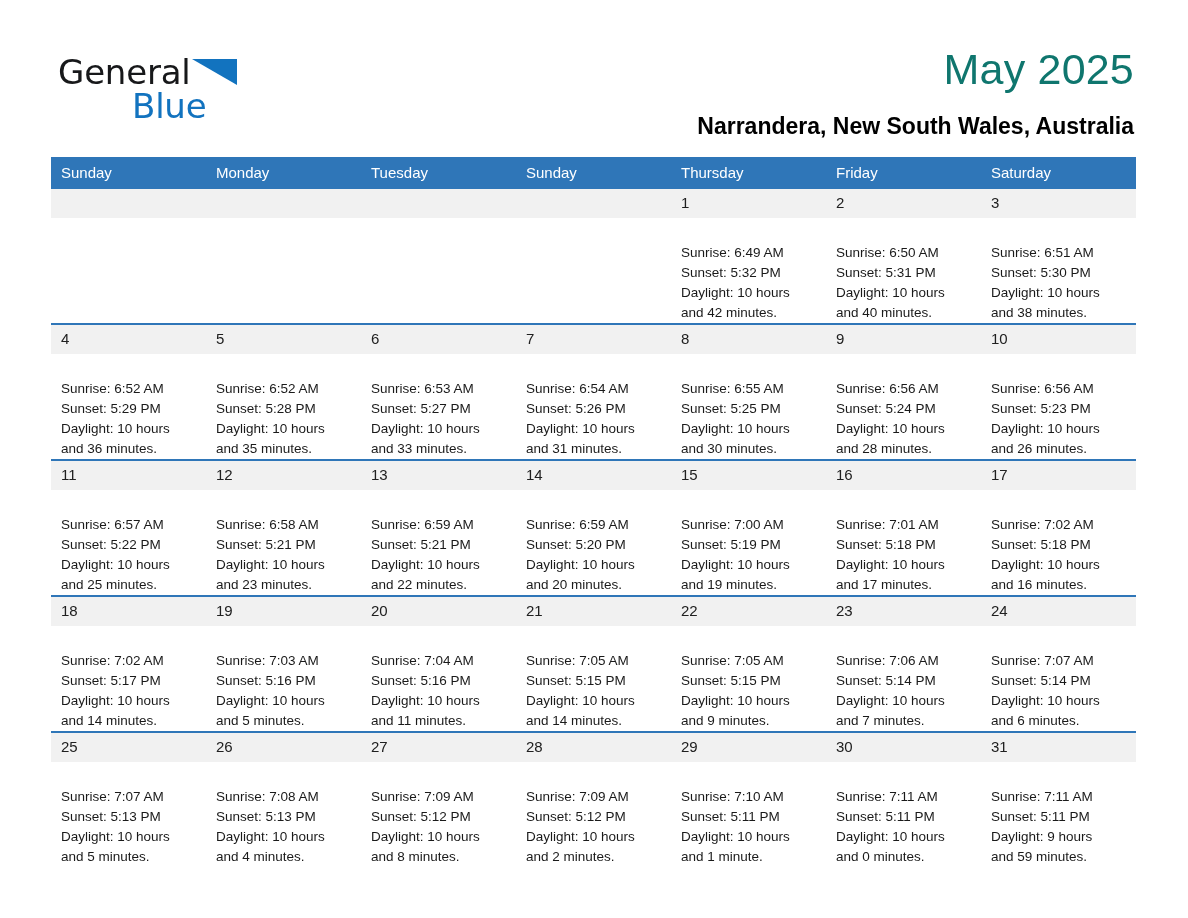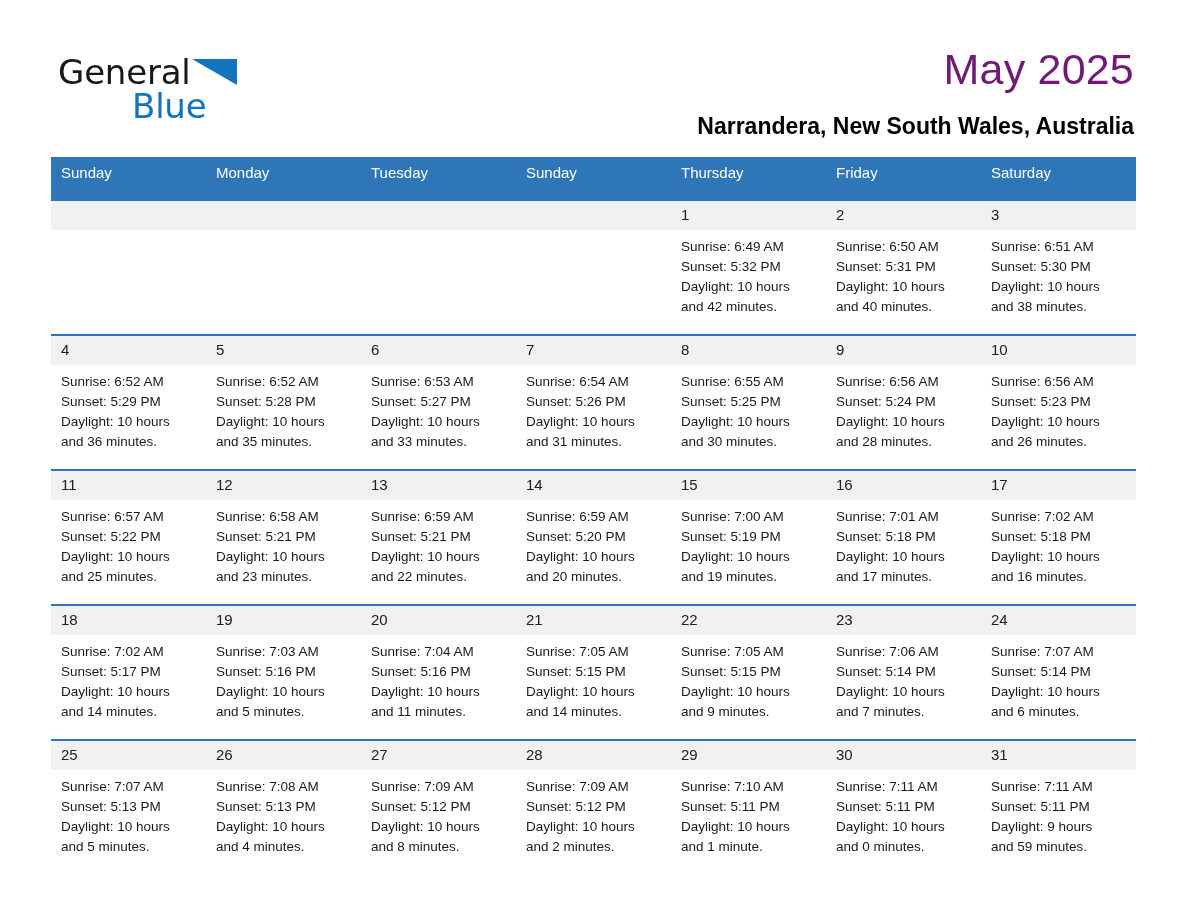--- a/index.html
+++ b/index.html
@@ -73,21 +73,21 @@
     letter-spacing: -0.2px;
     font-family: "DejaVu Sans", sans-serif;
   }
 
   .month-title {
     position: absolute;
     right: 54px;
     top: 45px;
     font-size: 43px;
     font-weight: 400;
-    color: #701a75;
+    color: #0f766e;
     letter-spacing: 0.2px;
     white-space: nowrap;
   }
   .location {
     position: absolute;
     right: 54px;
     top: 113px;
     font-size: 23px;
     font-weight: 700;
     color: #000000;
@@ -104,21 +104,21 @@
     table-layout: fixed;
   }
   .calendar col { width: 155px; }
 
   thead th {
     background: #2f76b8;
     color: #ffffff;
     font-size: 15px;
     font-weight: 400;
     text-align: left;
-    padding: 7px 0 20px 10px;
+    padding: 7px 0 8px 10px;
     height: 17px;
     vertical-align: middle;
     border: none;
   }
 
   tbody td {
     vertical-align: top;
     padding: 0;
     border: none;
     border-top: 2px solid #2f76b8;
@@ -138,20 +138,21 @@
     box-sizing: content-box;
   }
   .daynum.empty {
     color: transparent;
   }
   .info {
     padding: 7px 10px 0 10px;
     font-size: 13.5px;
     line-height: 20px;
     color: #1a1a1a;
+    margin-top: 18px;
   }
   .info div { white-space: nowrap; }
   .cell-empty .info { visibility: hidden; }
 </style>
 </head>
 <body>
 
 <div class="page">
 
   <div class="top">

